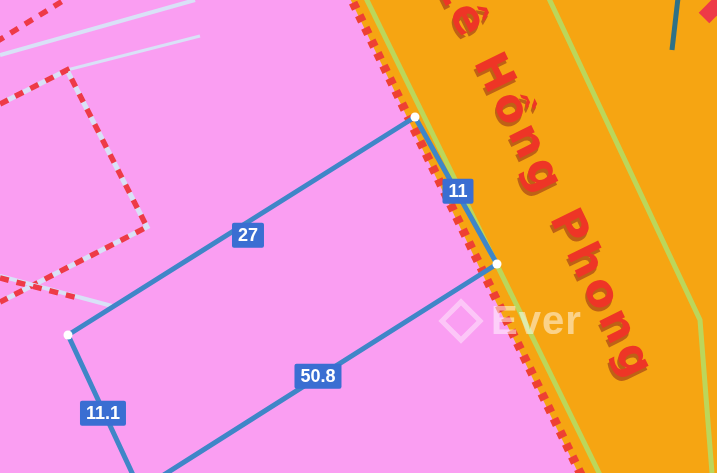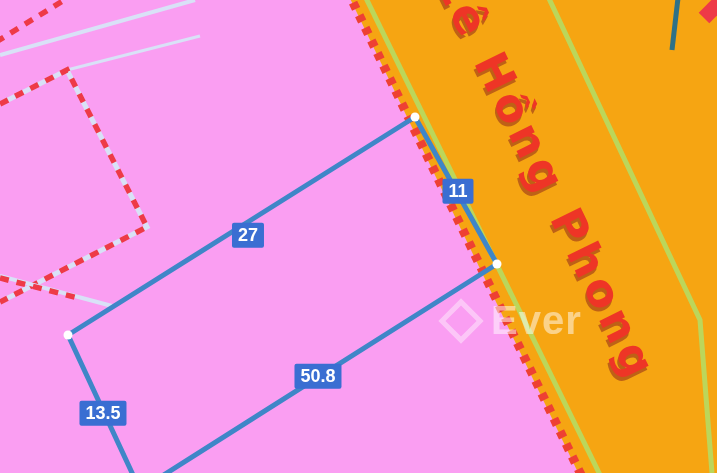--- a/index.html
+++ b/index.html
@@ -116,20 +116,20 @@
     <circle class="dot" cx="415" cy="117" r="4.5"></circle>
     <circle class="dot" cx="497" cy="264" r="4.5"></circle>
     <circle class="dot" cx="68" cy="335" r="4.5"></circle>
   </svg>
 
   <div class="road-name">Lê Hồng Phong</div>
 
   <div class="mlabel lbl-left">27</div>
   <div class="mlabel lbl-top">11</div>
   <div class="mlabel lbl-right">50.8</div>
-  <div class="mlabel lbl-bottom">13.5</div>
+  <div class="mlabel lbl-bottom">11.1</div>
 
   <div class="watermark">
     <span class="wm-diamond"></span>
     <span class="wm-text">Ever</span>
   </div>
 
 </div>
 
 </body></html>

